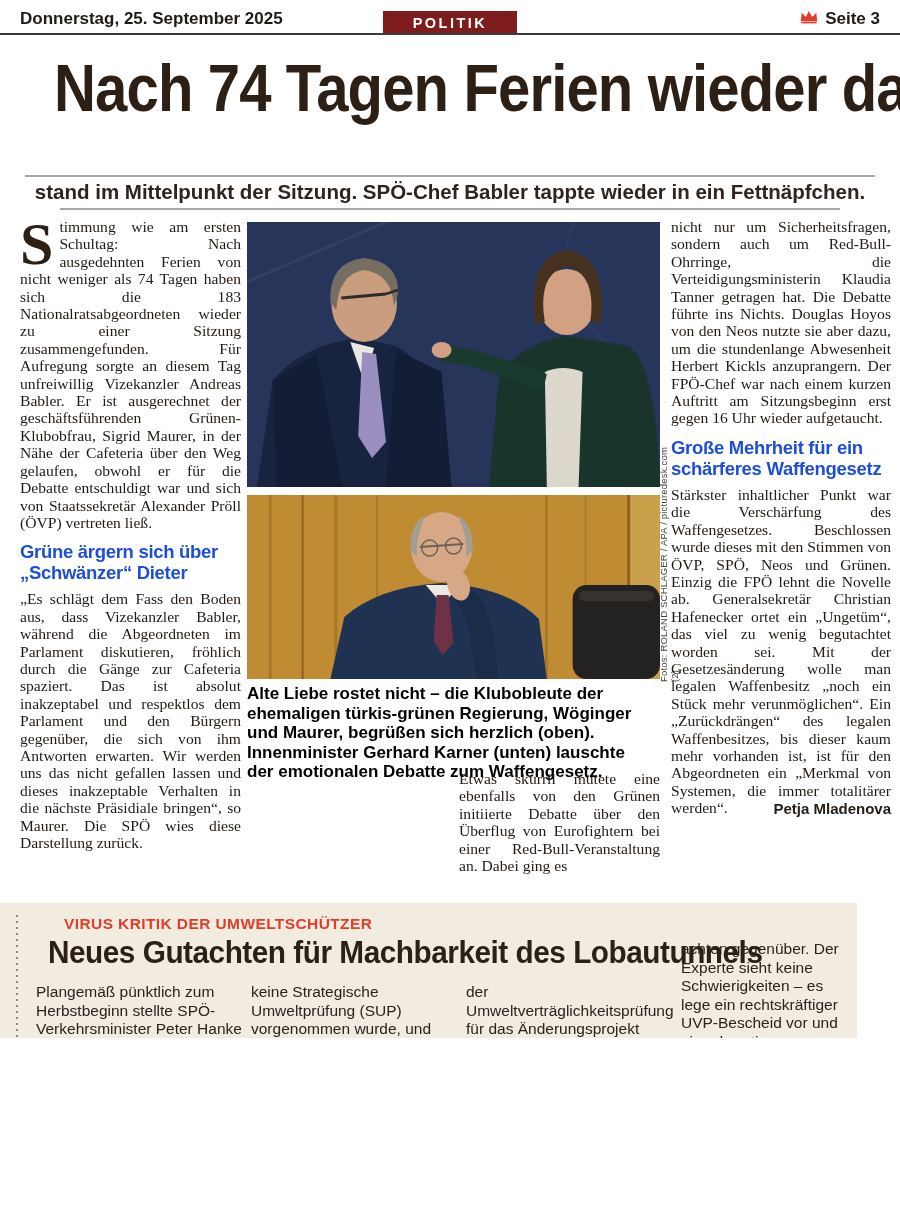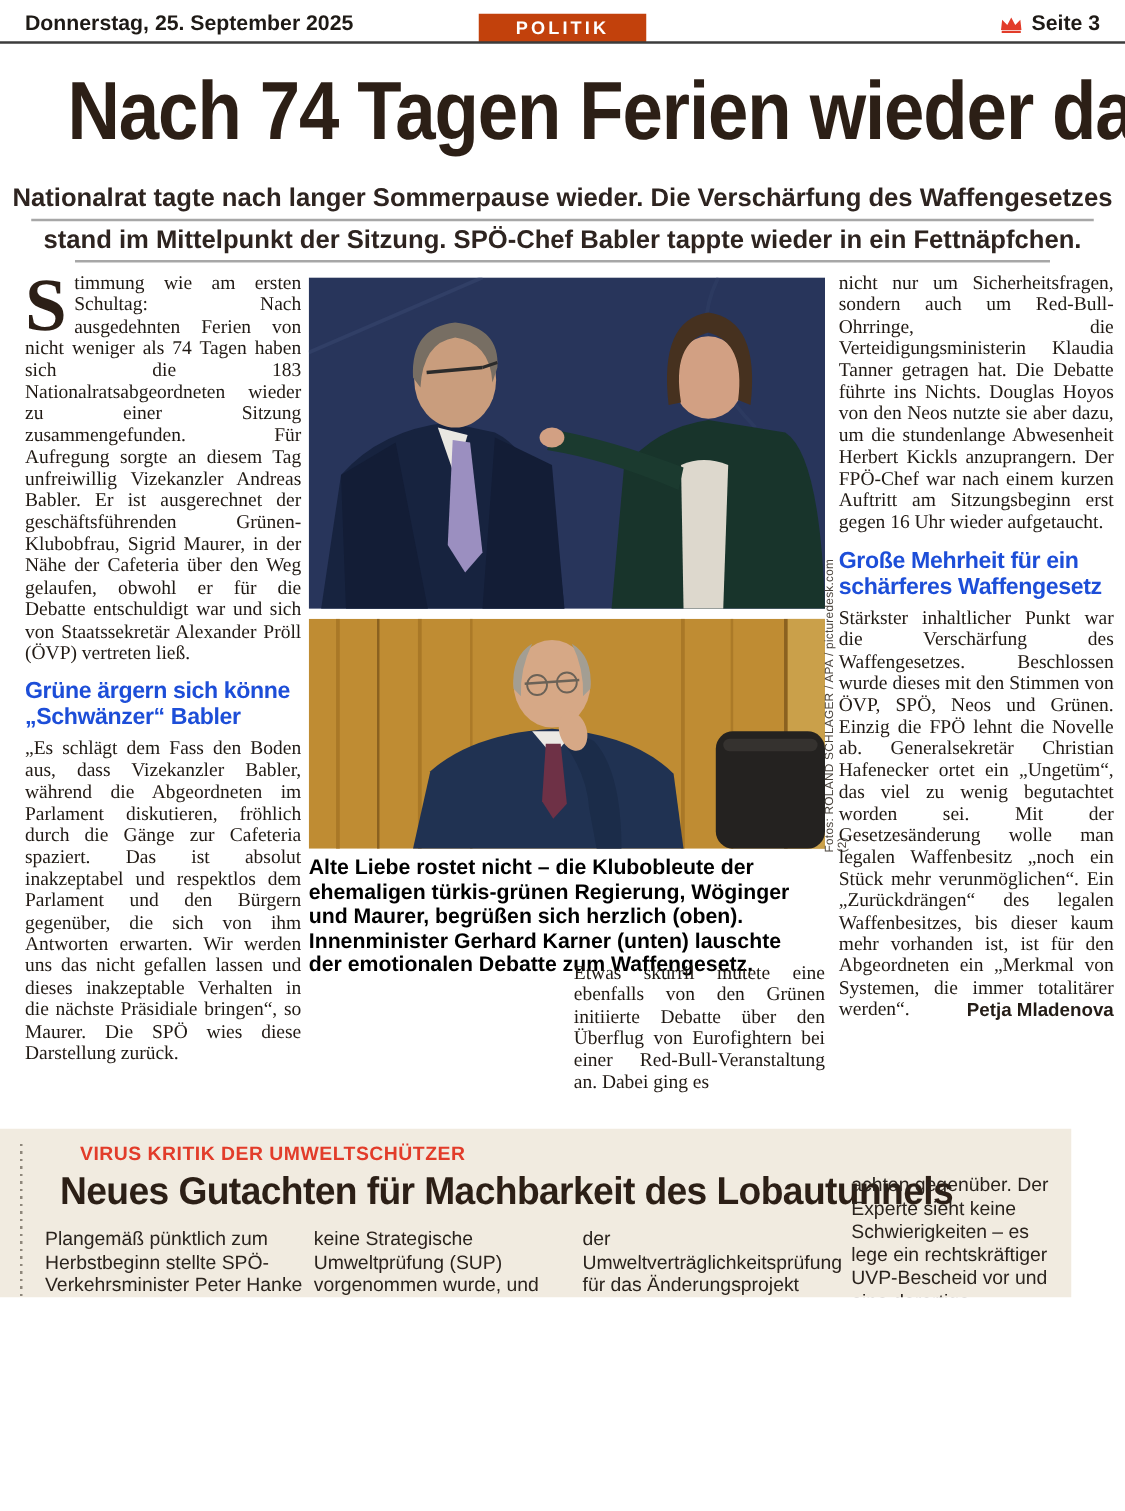--- a/index.html
+++ b/index.html
@@ -2,25 +2,25 @@
 <html lang="de"><head>
 <meta charset="utf-8">
 <style>
   html,body{margin:0;padding:0;background:#ffffff;}
   #canvas{position:relative;width:900px;height:1038px;background:#fff;overflow:hidden;
           font-family:"Liberation Sans",sans-serif;color:#241c16;}
   .abs{position:absolute;}
 
   
   .date{left:20px;top:9px;font-size:17px;font-weight:bold;color:#1e1a16;}
-  .politik{left:383px;top:11px;width:134px;height:23px;background:#c2410c;color:#fff;
+  .politik{left:383px;top:11px;width:134px;height:23px;background:#7f1d1d;color:#fff;
            display:flex;align-items:center;justify-content:center;font-size:14.5px;
            font-weight:bold;letter-spacing:2.5px;}
   .pagenum{right:20px;top:9px;font-size:17px;font-weight:bold;color:#1e1a16;
-           display:flex;align-items:center;gap:6px;}
+           display:flex;align-items:flex-start;gap:6px;}
   .header-rule{left:0;right:0;top:33px;height:2px;background:#3c3c3c;}
 
   
   .headline{left:0;right:0;top:50px;text-align:center;font-size:66px;font-weight:900;
             color:#2c1f16;letter-spacing:-1px;transform:scaleX(0.88);transform-origin:center;
             white-space:nowrap;}
   .subhead{left:0;right:0;text-align:center;font-size:20.5px;font-weight:600;color:#2e2420;}
   .sub1{top:147px;}
   .sub2{top:180px;}
   .subrule{height:2px;background:#a7a7a7;}
@@ -85,29 +85,28 @@
       <svg width="20" height="15" viewBox="0 0 22 16">
         <path d="M2 13 L3 4 L7.5 8.5 L11 2 L14.5 8.5 L19 4 L20 13 Z" fill="#e23c2a"></path>
         <rect x="2.6" y="13.6" width="16.8" height="2" fill="#e23c2a"></rect>
       </svg>
     </span>
     <span>Seite 3</span>
   </div>
   <div class="abs header-rule"></div>
 
   <div class="abs headline">Nach 74 Tagen Ferien wieder da</div>
-  <div class="abs subhead sub1">Nationalrat tagte nach langer Sommerpause wieder. Die Verschärfung des Waffengesetzes</div>
   <div class="abs subrule srule1"></div>
   <div class="abs subhead sub2">stand im Mittelpunkt der Sitzung. SPÖ-Chef Babler tappte wieder in ein Fettnäpfchen.</div>
   <div class="abs subrule srule2"></div>
 
   <div class="abs col1 serif">
     <span class="dropcap">S</span>
     <span>timmung wie am ersten Schultag: Nach ausgedehnten Ferien von nicht weniger als 74 Tagen haben sich die 183 Nationalratsabgeordneten wieder zu einer Sitzung zusammengefunden. Für Aufregung sorgte an diesem Tag unfreiwillig Vizekanzler Andreas Babler. Er ist ausgerechnet der geschäftsführenden Grünen-Klubobfrau, Sigrid Maurer, in der Nähe der Cafeteria über den Weg gelaufen, obwohl er für die Debatte entschuldigt war und sich von Staatssekretär Alexander Pröll (ÖVP) vertreten ließ.</span>
-    <div class="artsub">Grüne ärgern sich könne „Schwänzer“ Babler</div>
+    <div class="artsub">Grüne ärgern sich über „Schwänzer“ Dieter</div>
     <span>„Es schlägt dem Fass den Boden aus, dass Vizekanzler Babler, während die Abgeordneten im Parlament diskutieren, fröhlich durch die Gänge zur Cafeteria spaziert. Das ist absolut inakzeptabel und respektlos dem Parlament und den Bürgern gegenüber, die sich von ihm Antworten erwarten. Wir werden uns das nicht gefallen lassen und dieses inakzeptable Verhalten in die nächste Präsidiale bringen“, so Maurer. Die SPÖ wies diese Darstellung zurück.</span>
   </div>
 
   <div class="abs photo1">
     <svg viewBox="0 0 416 265" preserveAspectRatio="none">
       <rect width="416" height="265" fill="#2c3a62"></rect>
       <path d="M0,60 L140,0" stroke="#44537f" stroke-width="3" opacity="0.5" fill="none"></path>
       <path d="M330,0 Q300,60 360,120" stroke="#3b4a76" stroke-width="3" opacity="0.4" fill="none"></path>
       <rect width="416" height="265" fill="#1c2747" opacity="0.25"></rect>
 

